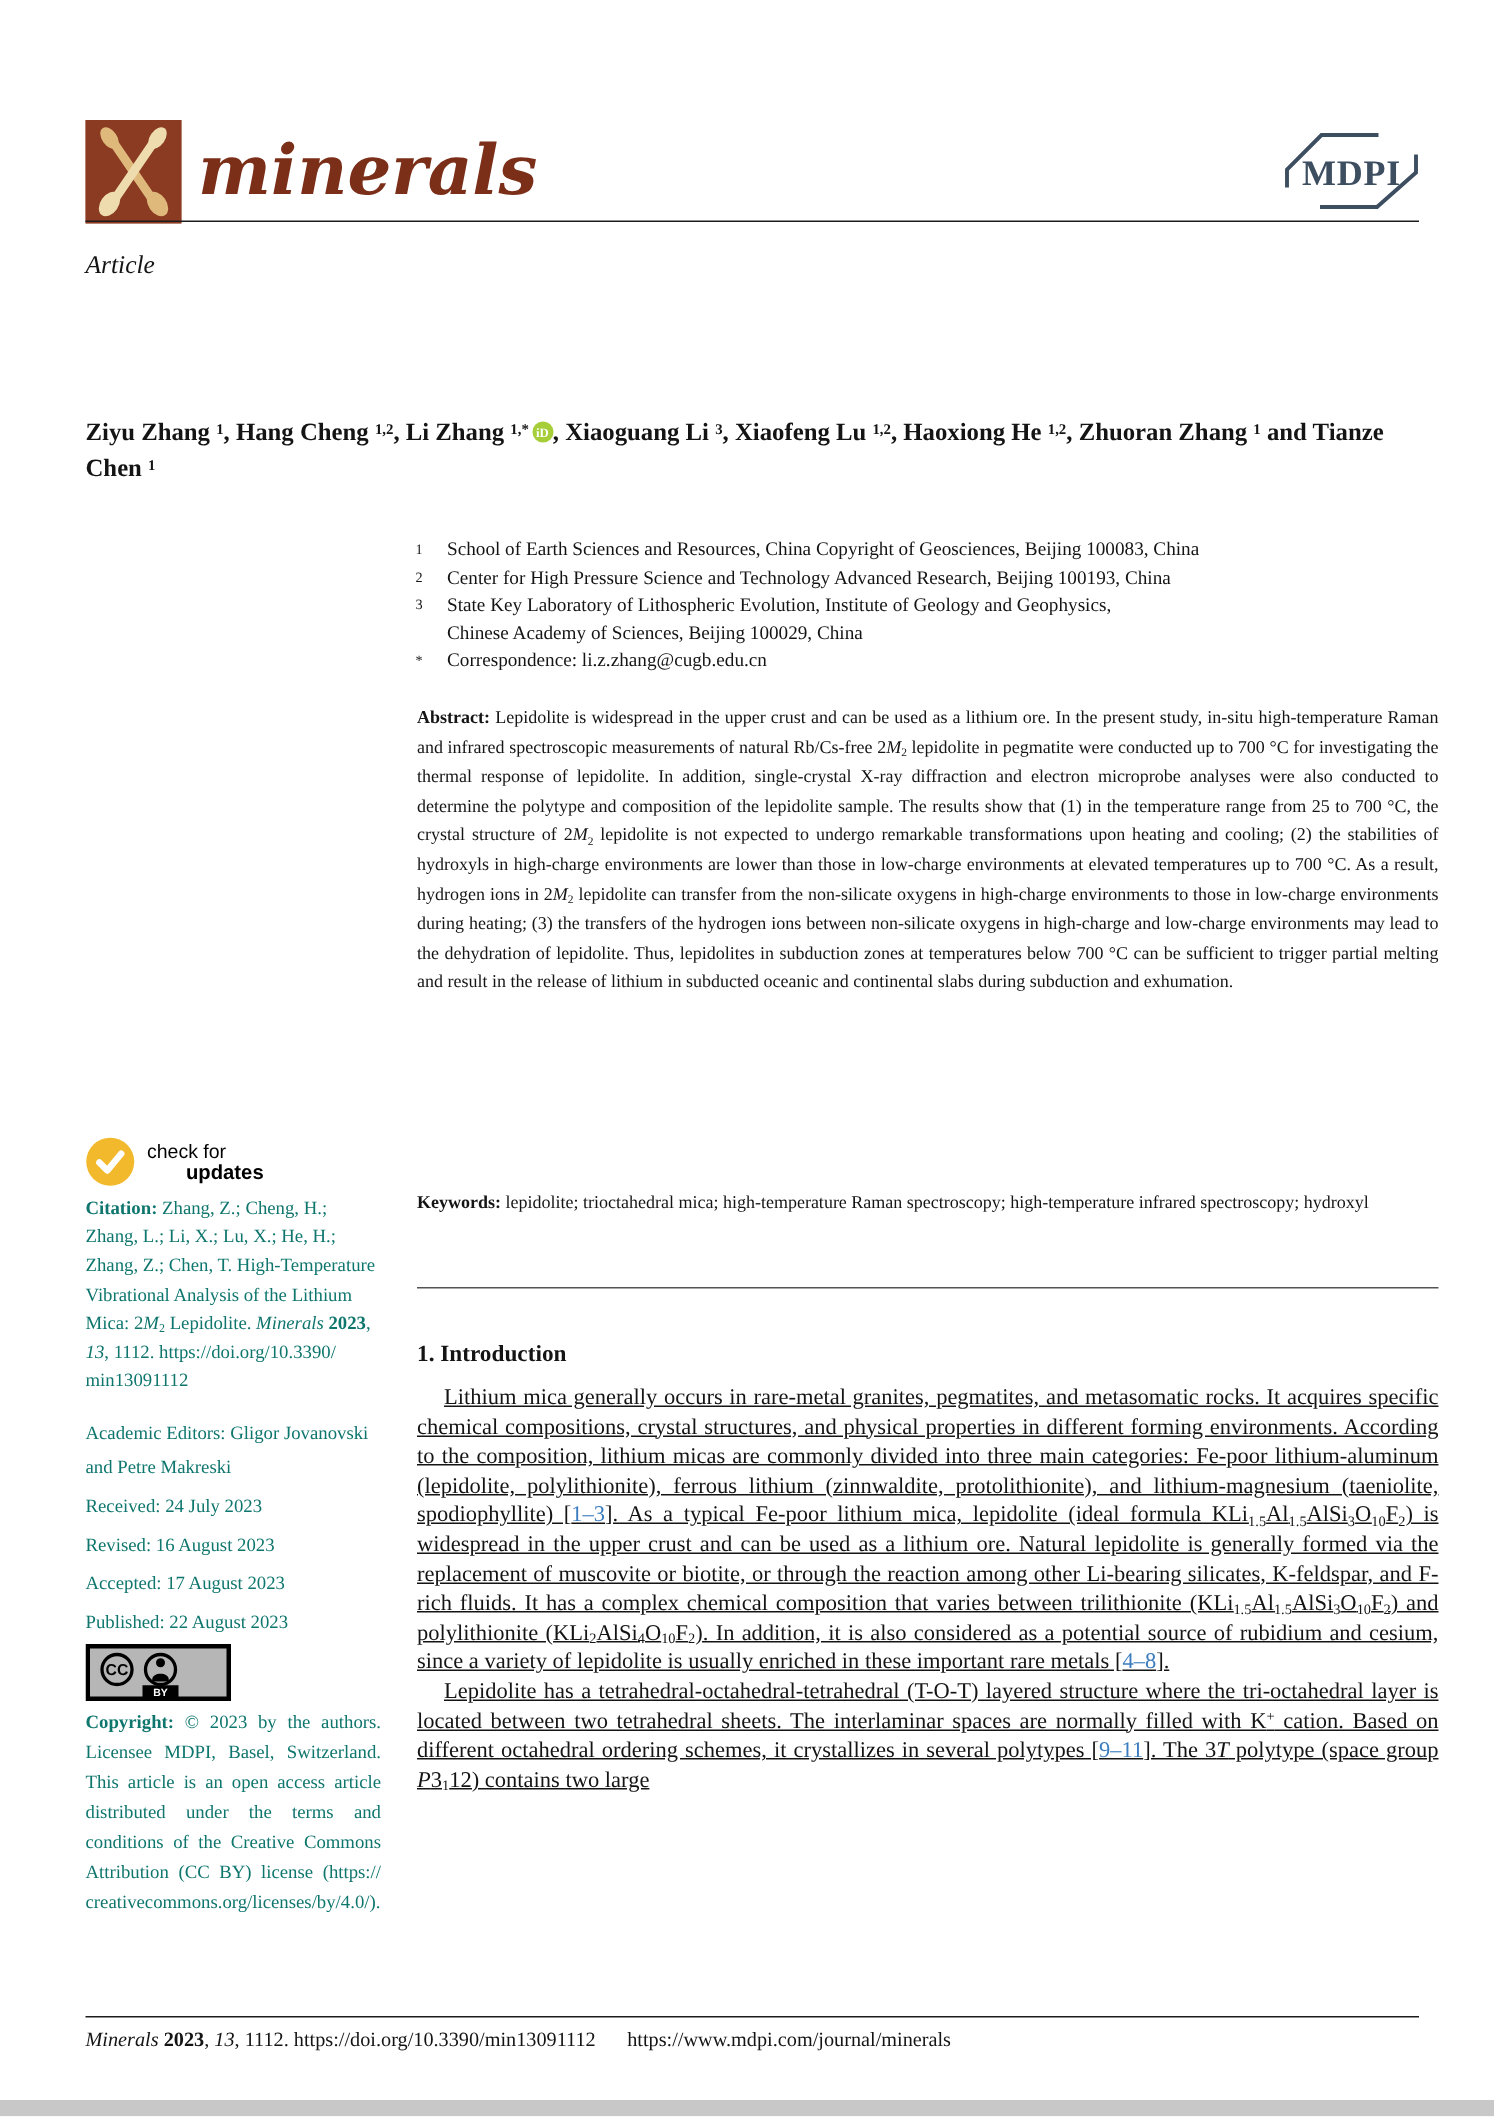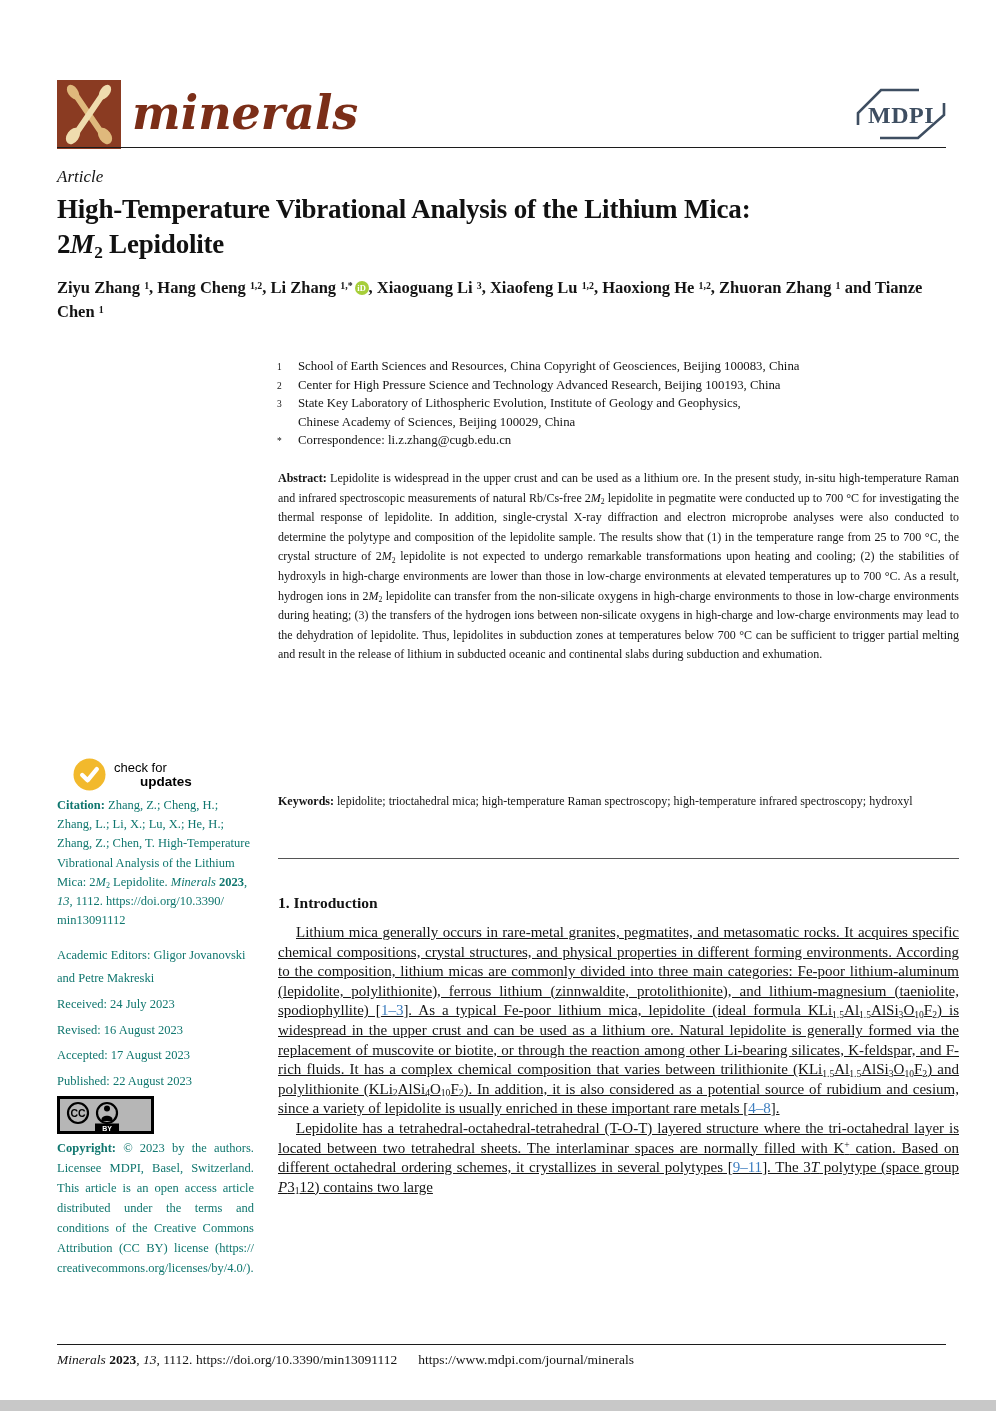--- a/index.html
+++ b/index.html
@@ -44,21 +44,21 @@
   .abstract, .keywords { position:absolute; left:278px; width:681px; margin:0; font-size:12px; line-height:19.6px; text-align:justify; }
   .abstract { top:469px; }
   .keywords { top:792px; }
   .kw-rule { left:278px; width:681px; top:858px; border-top:1px solid #555; }
 
   .intro-block { position:absolute; left:278px; top:894px; width:681px; }
   .sec-heading { margin:0 0 11px 0; font-size:15.5px; font-weight:bold; }
   .body-para { margin:0; font-size:15px; line-height:19.6px; text-align:justify; text-indent:18px;text-decoration:underline; }
 
   
-  .check-updates { position:absolute; left:73px; top:758px; display:flex; align-items:center; gap:8px; cursor:pointer; }
+  .check-updates { position:absolute; left:57px; top:758px; display:flex; align-items:center; gap:8px; cursor:pointer; }
   .cfu-text { font-family:"Liberation Sans", sans-serif; font-size:13px; line-height:14px; color:#000; }
   .cfu-bold { font-weight:bold; font-size:13.5px;margin-left:26px; }
   .sidebar-text { position:absolute; left:57px; width:197px; font-size:12.5px; color:#0f766e; }
   .citation { top:796px; line-height:19.2px; }
   .editors { top:944px; line-height:22.5px; }
   .dates { top:992px; line-height:25.5px; }
   .cc-badge { position:absolute; left:57px; top:1096px; cursor:pointer; }
   .copyright { top:1138px; line-height:20px; text-align:justify; }
 
   
@@ -86,21 +86,20 @@
 
   <svg class="mdpi-logo" width="92" height="58" viewBox="0 0 92 58">
     <polyline points="3,40 3,28 26,5 64,5" fill="none" stroke="#3e4e61" stroke-width="2.6"></polyline>
     <polyline points="89,18 89,30 63,53 25,53" fill="none" stroke="#3e4e61" stroke-width="2.6"></polyline>
     <text x="46" y="38" text-anchor="middle" font-family="Liberation Serif, serif" font-size="24" font-weight="bold" letter-spacing="0.5" fill="#3e4e61">MDPI</text>
   </svg>
 
   <div class="rule header-rule"></div>
 
   <div class="article-label">Article</div>
-  <h1 class="title">High-Temperature Vibrational Analysis of the Lithium Mica:<br>2<i>M</i><sub>2</sub> Lepidolite</h1>
 
   <div class="authors"><span>Ziyu Zhang <sup>1</sup>, Hang Cheng <sup>1,2</sup>, Li Zhang <sup>1,*</sup></span><span class="orcid">iD</span><span>, Xiaoguang Li <sup>3</sup>, Xiaofeng Lu <sup>1,2</sup>, Haoxiong He <sup>1,2</sup>, Zhuoran Zhang <sup>1</sup> and Tianze Chen <sup>1</sup></span></div>
 
   <div class="affiliations">
     <div class="aff-row">
       <span class="aff-marker">1</span>
       <span class="aff-text">School of Earth Sciences and Resources, China Copyright of Geosciences, Beijing 100083, China</span>
     </div>
     <div class="aff-row">
       <span class="aff-marker">2</span>

